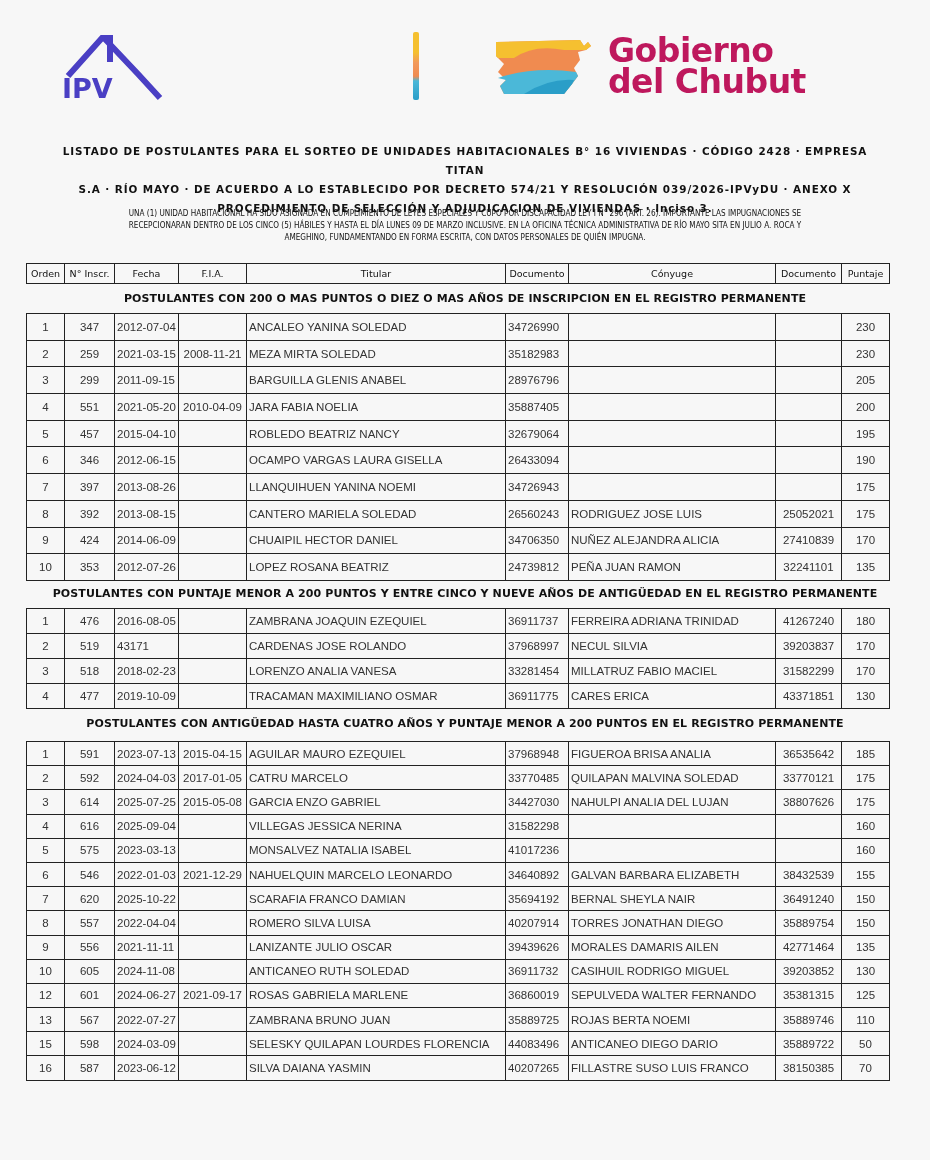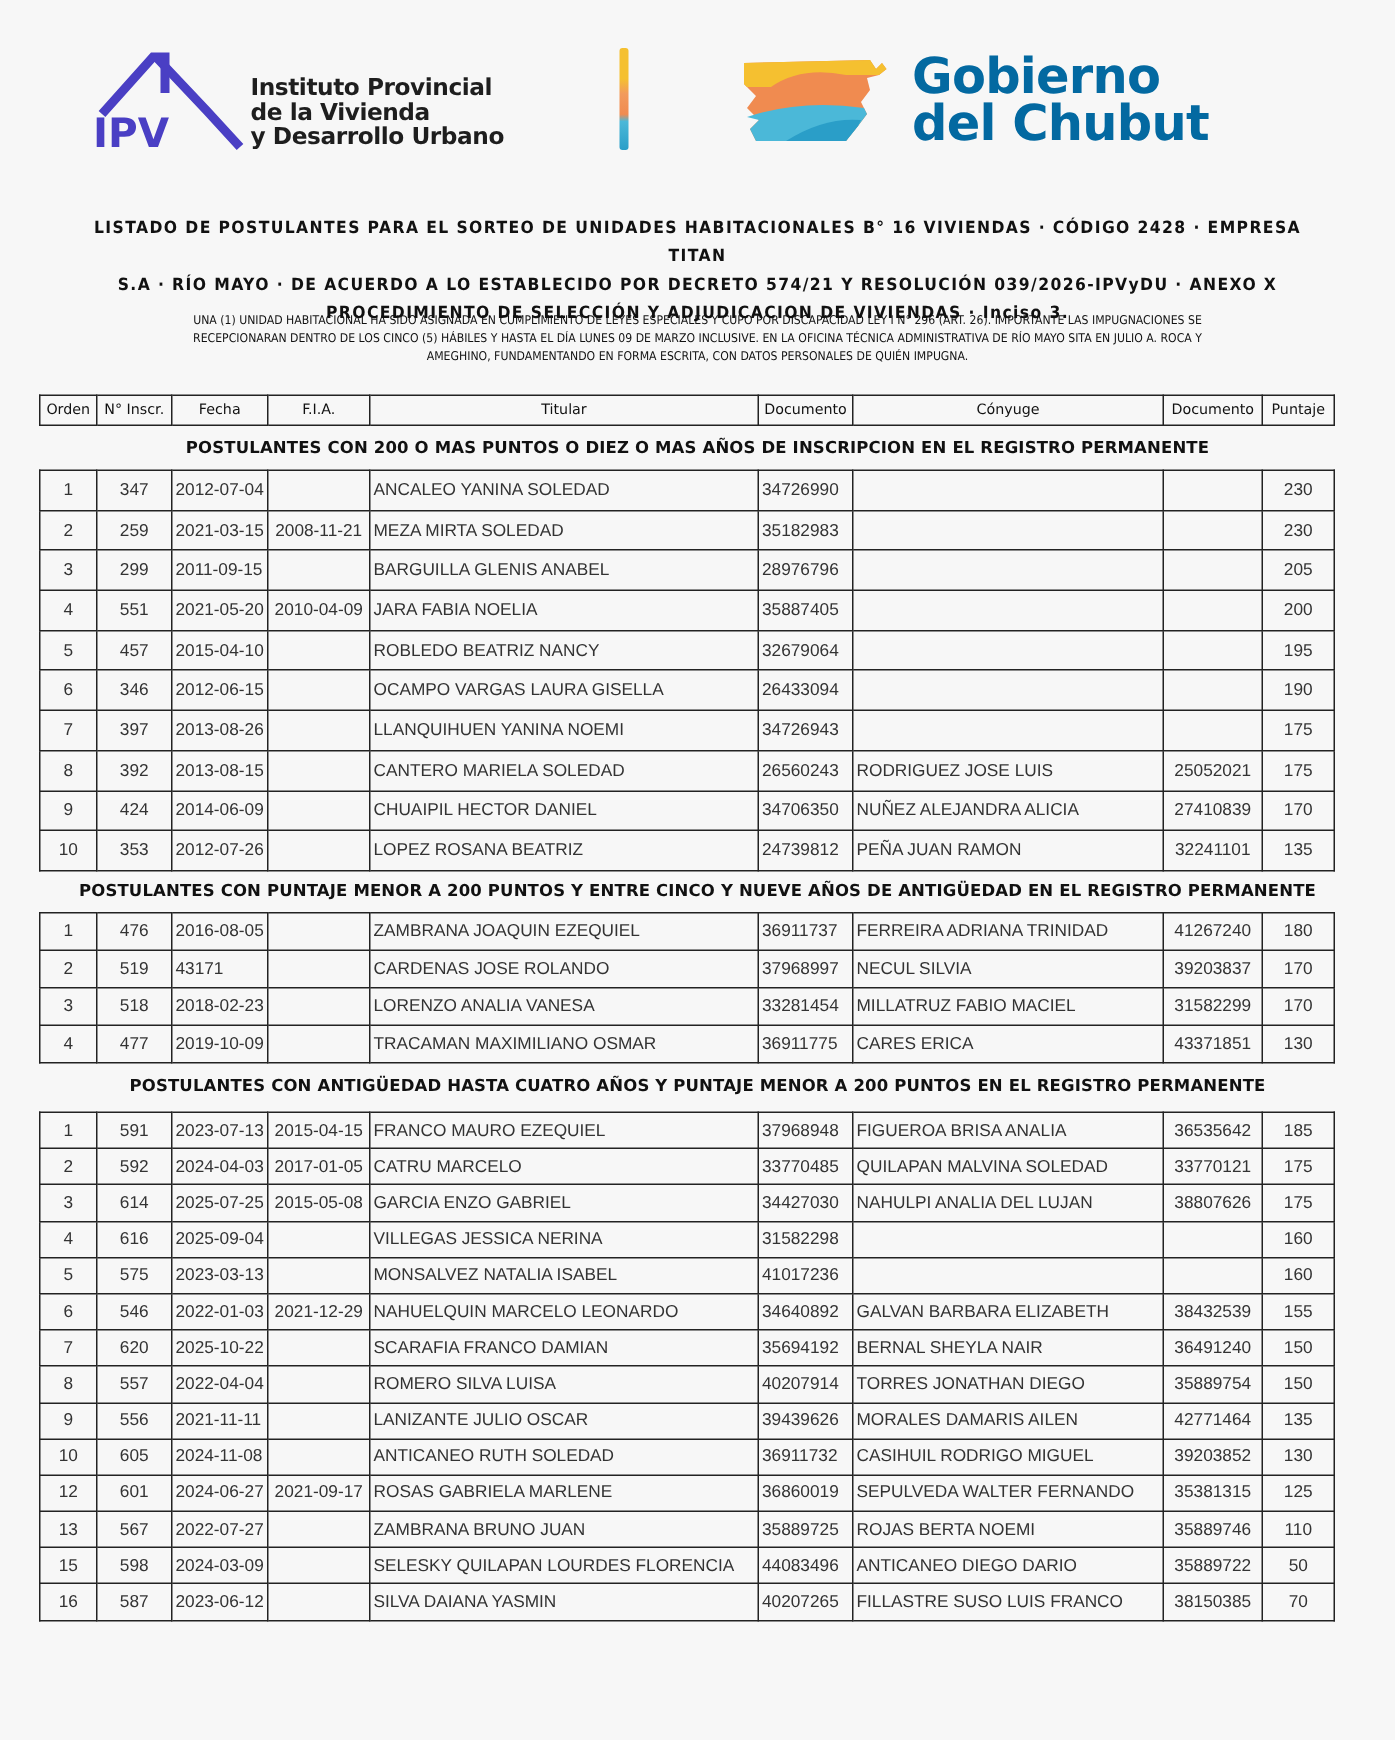--- a/index.html
+++ b/index.html
@@ -14,21 +14,21 @@
     line-height: 16.5px; color: #1e1e1e; font-family: "DejaVu Sans", sans-serif; letter-spacing: -0.3px;
   }
   .divider-bar {
     position: absolute; left: 413px; top: 32px; width: 6px; height: 68px;
     background: linear-gradient(#f5c030 0%, #f5c030 30%, #f29a5c 45%, #f08b50 65%, #4bb8d8 72%, #2a9ec8 100%);
     border-radius: 2px;
   }
   .chubut-map { position: absolute; left: 494px; top: 38px; width: 100px; height: 58px; }
   .chubut-text {
     position: absolute; left: 608px; top: 35px; font-size: 33px; font-weight: bold;
-    line-height: 31px; color: #0369a1; font-family: "DejaVu Sans", sans-serif; letter-spacing: -0.5px;
+    line-height: 31px; color: #be185d; font-family: "DejaVu Sans", sans-serif; letter-spacing: -0.5px;
   }
   .title {
     position: absolute; left: 20px; top: 142px; width: 890px; text-align: center;
     font-size: 11.2px; font-weight: bold; line-height: 19px; letter-spacing: 1px;
     font-family: "DejaVu Sans", sans-serif; transform: scaleX(0.93); transform-origin: center top;
   }
   .notice {
     position: absolute; left: 0px; top: 208px; width: 930px; text-align: center;
     font-size: 8px; line-height: 12px; font-family: "DejaVu Sans", sans-serif;
     transform: scaleX(0.91); transform-origin: center top;
@@ -53,25 +53,20 @@
 </head>
 <body>
 
 <div class="header-logos">
   <div class="ipv-logo">
     <svg width="110" height="70" viewBox="0 0 110 70">
       <polyline points="8,44 42,6 50,6 50,30" fill="none" stroke="#4a3fc4" stroke-width="6" stroke-linejoin="miter"></polyline>
       <polyline points="44,6 78,42 100,66" fill="none" stroke="#4a3fc4" stroke-width="6"></polyline>
       <text x="2" y="66" font-family="DejaVu Sans, sans-serif" font-weight="bold" font-size="27" fill="#4a3fc4">IPV</text>
     </svg>
-  </div>
-  <div class="ipv-text">
-    <div>Instituto Provincial</div>
-    <div>de la Vivienda</div>
-    <div>y Desarrollo Urbano</div>
   </div>
   <div class="divider-bar"></div>
   <div class="chubut-map">
     <svg width="100" height="58" viewBox="0 0 100 58">
       <path d="M2,4 L86,2 L90,8 L94,4 L97,8 L92,12 L84,14 L86,22 L80,30 L84,38 L78,46 L70,56 L10,56 L6,48 L12,42 L4,34 L10,26 L2,18 Z" fill="#f08b50"></path>
       <path d="M2,4 L86,2 L90,8 L94,4 L97,8 L92,12 L70,12 Q40,6 20,20 L4,20 L2,18 Z" fill="#f5c030"></path>
       <path d="M4,40 Q40,28 82,34 L84,38 L78,46 L70,56 L10,56 L6,48 L12,42 Z" fill="#4bb8d8"></path>
       <path d="M30,56 Q55,40 80,42 L78,46 L70,56 Z" fill="#2a9ec8"></path>
     </svg>
   </div>
@@ -320,21 +315,21 @@
       <col style="width:207px">
       <col style="width:66px">
       <col style="width:48px">
   </colgroup>
   <tbody>
       <tr style="height: 24.2px;">
         <td class="c">1</td>
         <td class="c">591</td>
         <td class="l">2023-07-13</td>
         <td class="c">2015-04-15</td>
-        <td class="l">FRANCO MAURO EZEQUIEL</td>
+        <td class="l">AGUILAR MAURO EZEQUIEL</td>
         <td class="l">37968948</td>
         <td class="l">FIGUEROA BRISA ANALIA</td>
         <td class="c">36535642</td>
         <td class="c">185</td>
       </tr>
       <tr style="height: 24.2px;">
         <td class="c">2</td>
         <td class="c">592</td>
         <td class="l">2024-04-03</td>
         <td class="c">2017-01-05</td>

